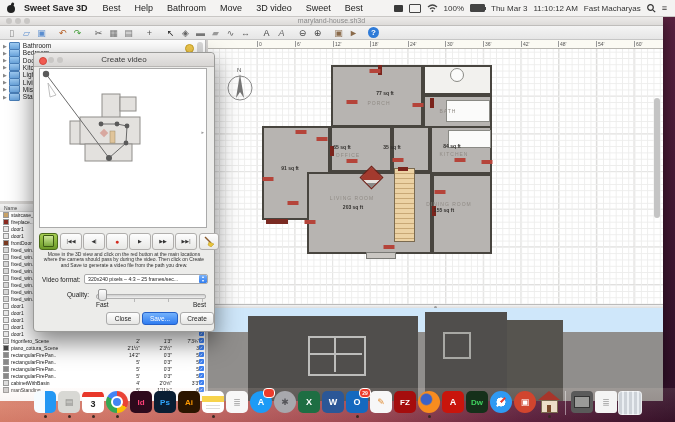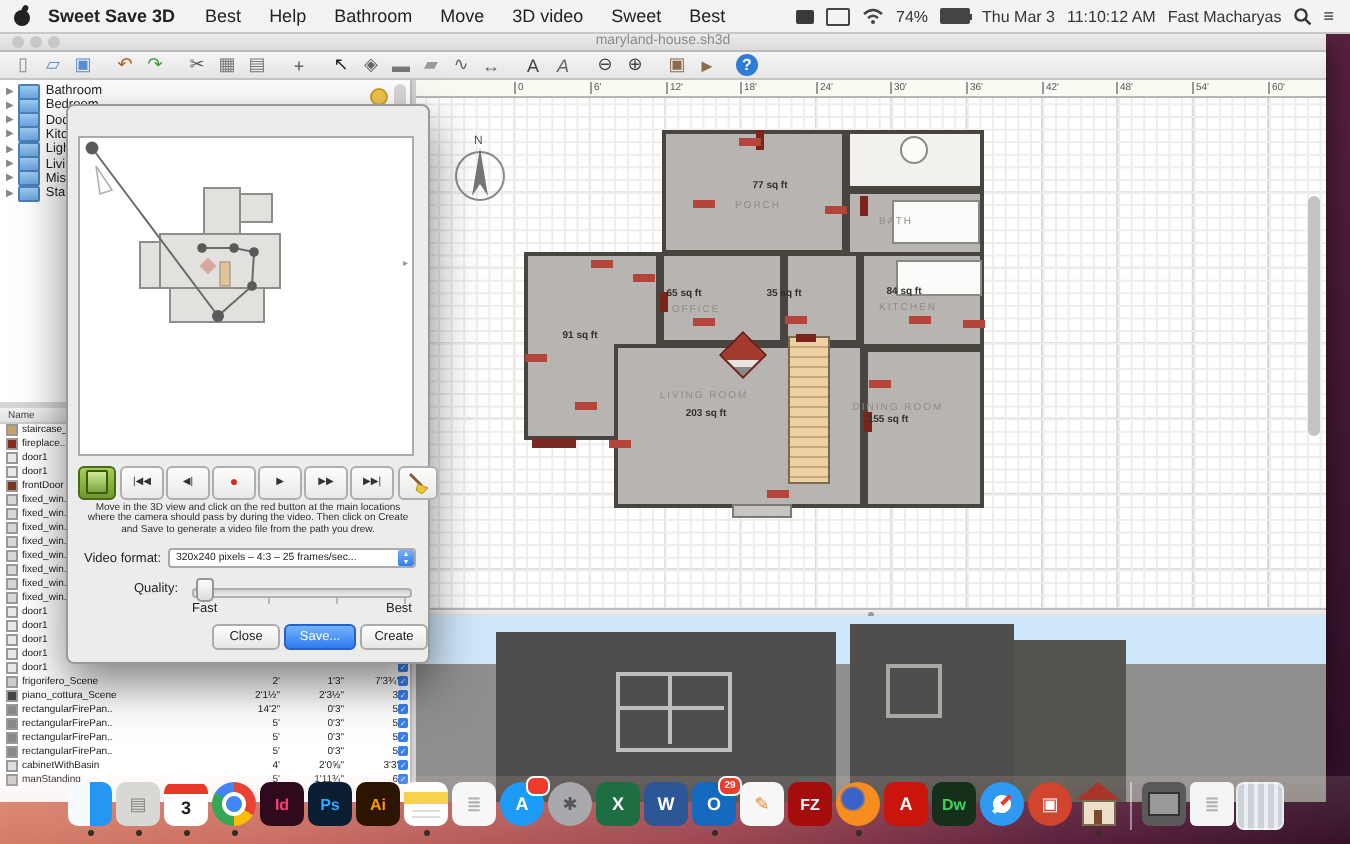--- a/index.html
+++ b/index.html
@@ -488,20 +488,26 @@
     <div class="winframe" style="left:100px;top:28px;width:54px;height:36px;border-color:#bdbdbb"></div>
     <div class="wincross-v" style="left:126px;top:28px;height:36px;background:#bdbdbb"></div>
     <div class="wincross-h" style="left:100px;top:45px;width:54px;background:#bdbdbb"></div>
     <div class="bldg" style="left:217px;top:4px;width:82px;height:89px"></div>
     <div class="bldg" style="left:299px;top:12px;width:56px;height:81px;background:#56544f"></div>
     <div class="winframe" style="left:235px;top:24px;width:24px;height:23px;border-color:#a8a8a4"></div>
   </div>
 </div>
 
 <div id="dialog" class="abs">
+  <div id="dlg-title">
+    <div class="dlg-dot" style="left:5px;background:#f15b51;border:0.5px solid #d0453c"></div>
+    <div class="dlg-dot" style="left:14px;background:#c9c7c5"></div>
+    <div class="dlg-dot" style="left:23px;background:#c9c7c5"></div>
+    <span>Create video</span>
+  </div>
 
   <div id="preview">
     <svg width="166" height="158">
       <g fill="#e3e1de" stroke="#8f8d8a" stroke-width="1">
         <rect x="62" y="25" width="18" height="27"></rect>
         <rect x="80" y="28" width="16" height="14"></rect>
         <rect x="30" y="52" width="22" height="23"></rect>
         <rect x="40" y="48" width="60" height="27"></rect>
         <rect x="45" y="75" width="47" height="17"></rect>
       </g>
@@ -586,21 +592,21 @@
       <span class="mitem">Best</span>
     </div>
   <div id="mb-right">
     <div style="width:9px;height:7px;background:#3a3a3a;border-radius:1px"></div>
     <div style="width:10px;height:7px;border:1px solid #444;border-radius:1px"></div>
     <svg width="11" height="8">
       <path d="M1,3 Q5.5,-1 10,3" fill="none" stroke="#444" stroke-width="1.2"></path>
       <path d="M3,5 Q5.5,2.8 8,5" fill="none" stroke="#444" stroke-width="1.2"></path>
       <circle cx="5.5" cy="7" r="1" fill="#444"></circle>
     </svg>
-    <span>74%</span>
+    <span>100%</span>
     <div style="width:13px;height:6px;border:1px solid #444;border-radius:1px;position:relative;background:#444">
       <div style="position:absolute;right:-2px;top:1.5px;width:1.5px;height:3px;background:#444"></div>
     </div>
     <span>Thu Mar 3</span>
     <span>11:10:12 AM</span>
     <span>Fast Macharyas</span>
     <svg width="9" height="9">
       <circle cx="3.5" cy="3.5" r="2.8" fill="none" stroke="#333" stroke-width="1.2"></circle>
       <line x1="5.8" y1="5.8" x2="8.2" y2="8.2" stroke="#333" stroke-width="1.2"></line>
     </svg>

